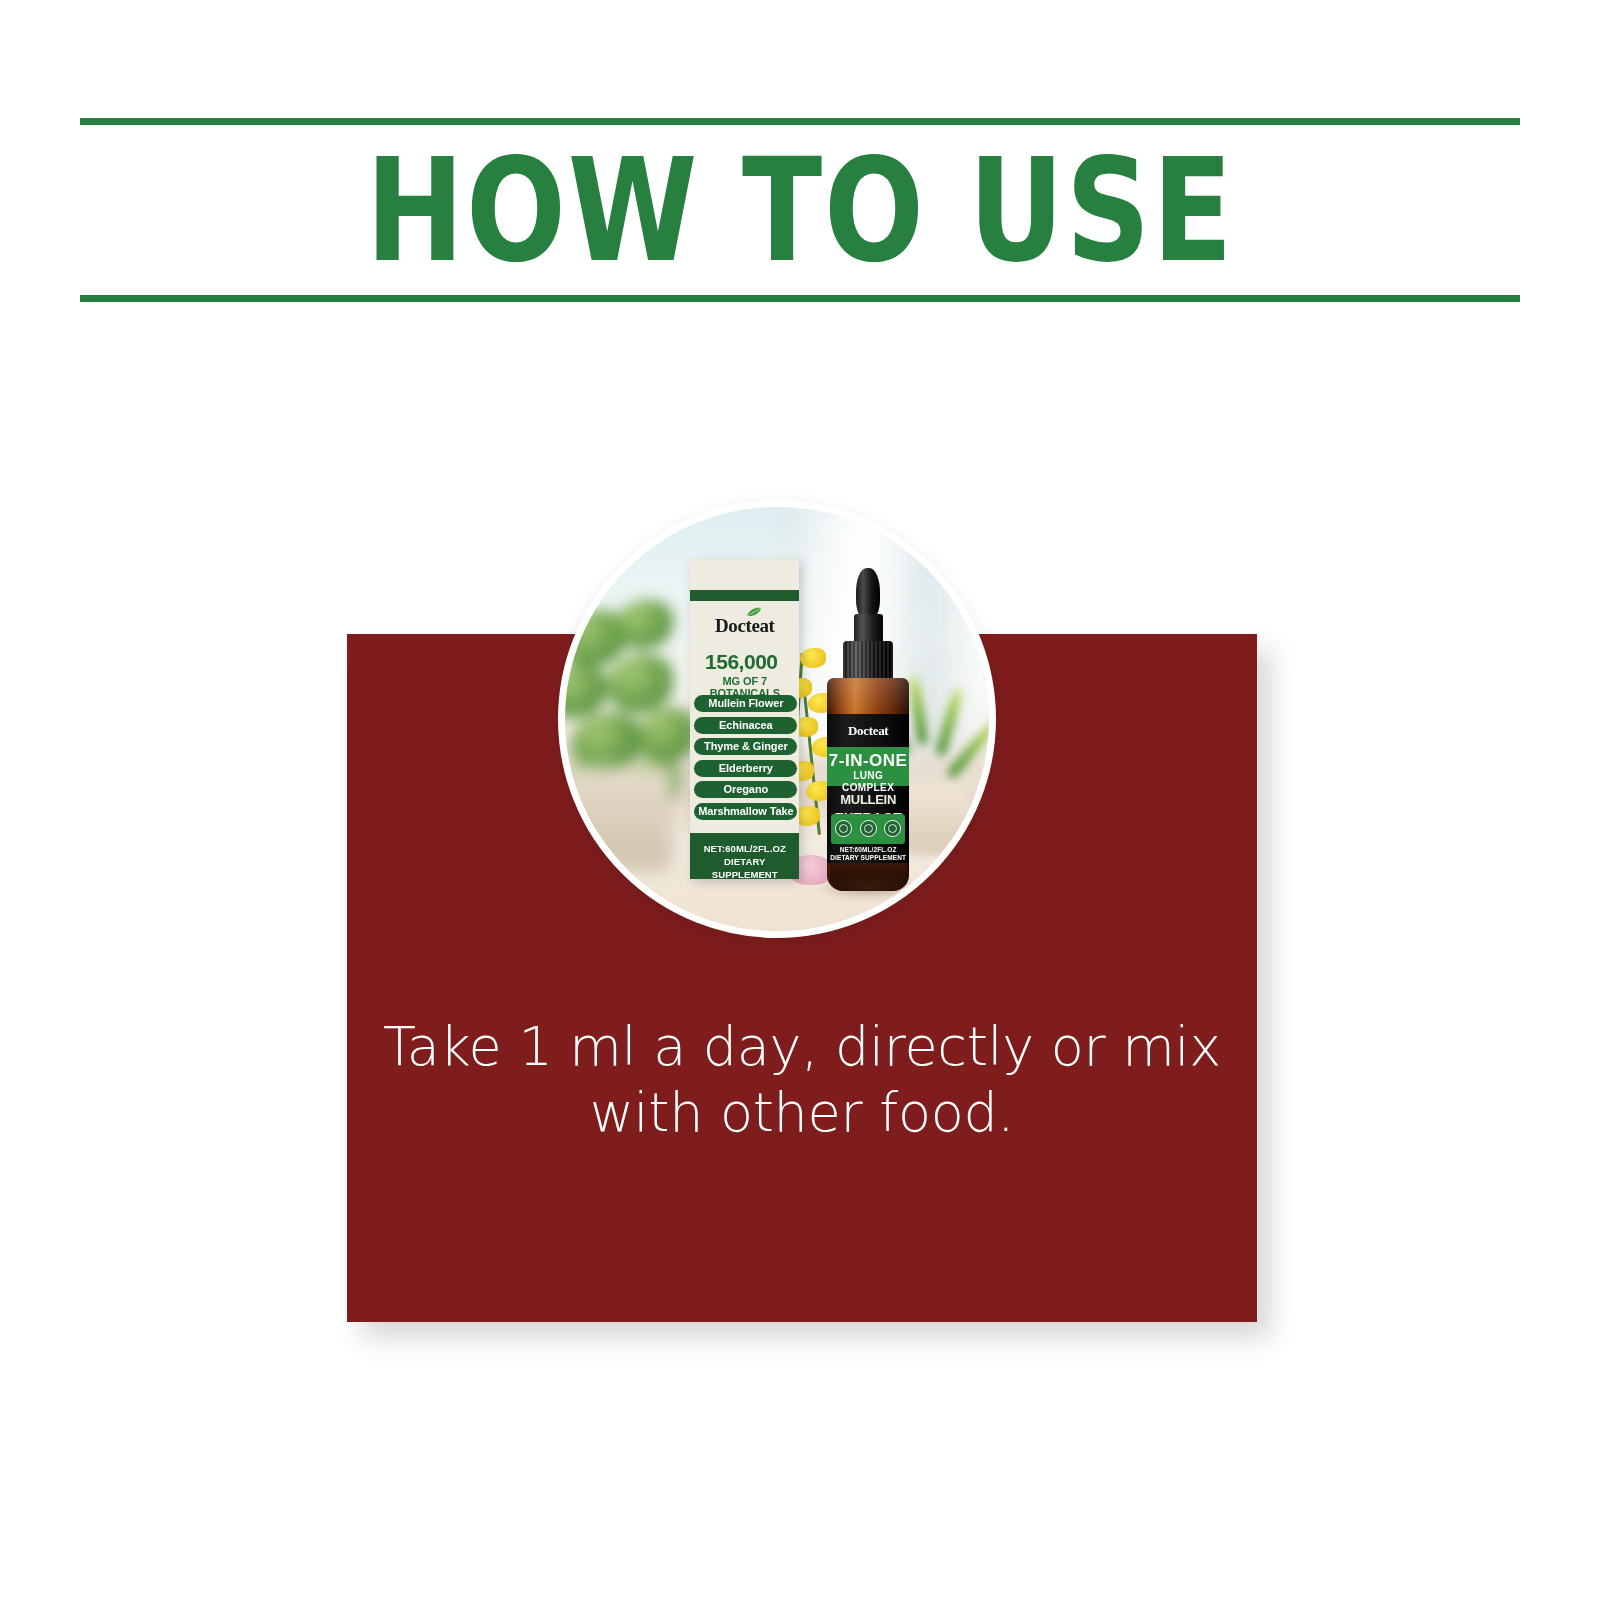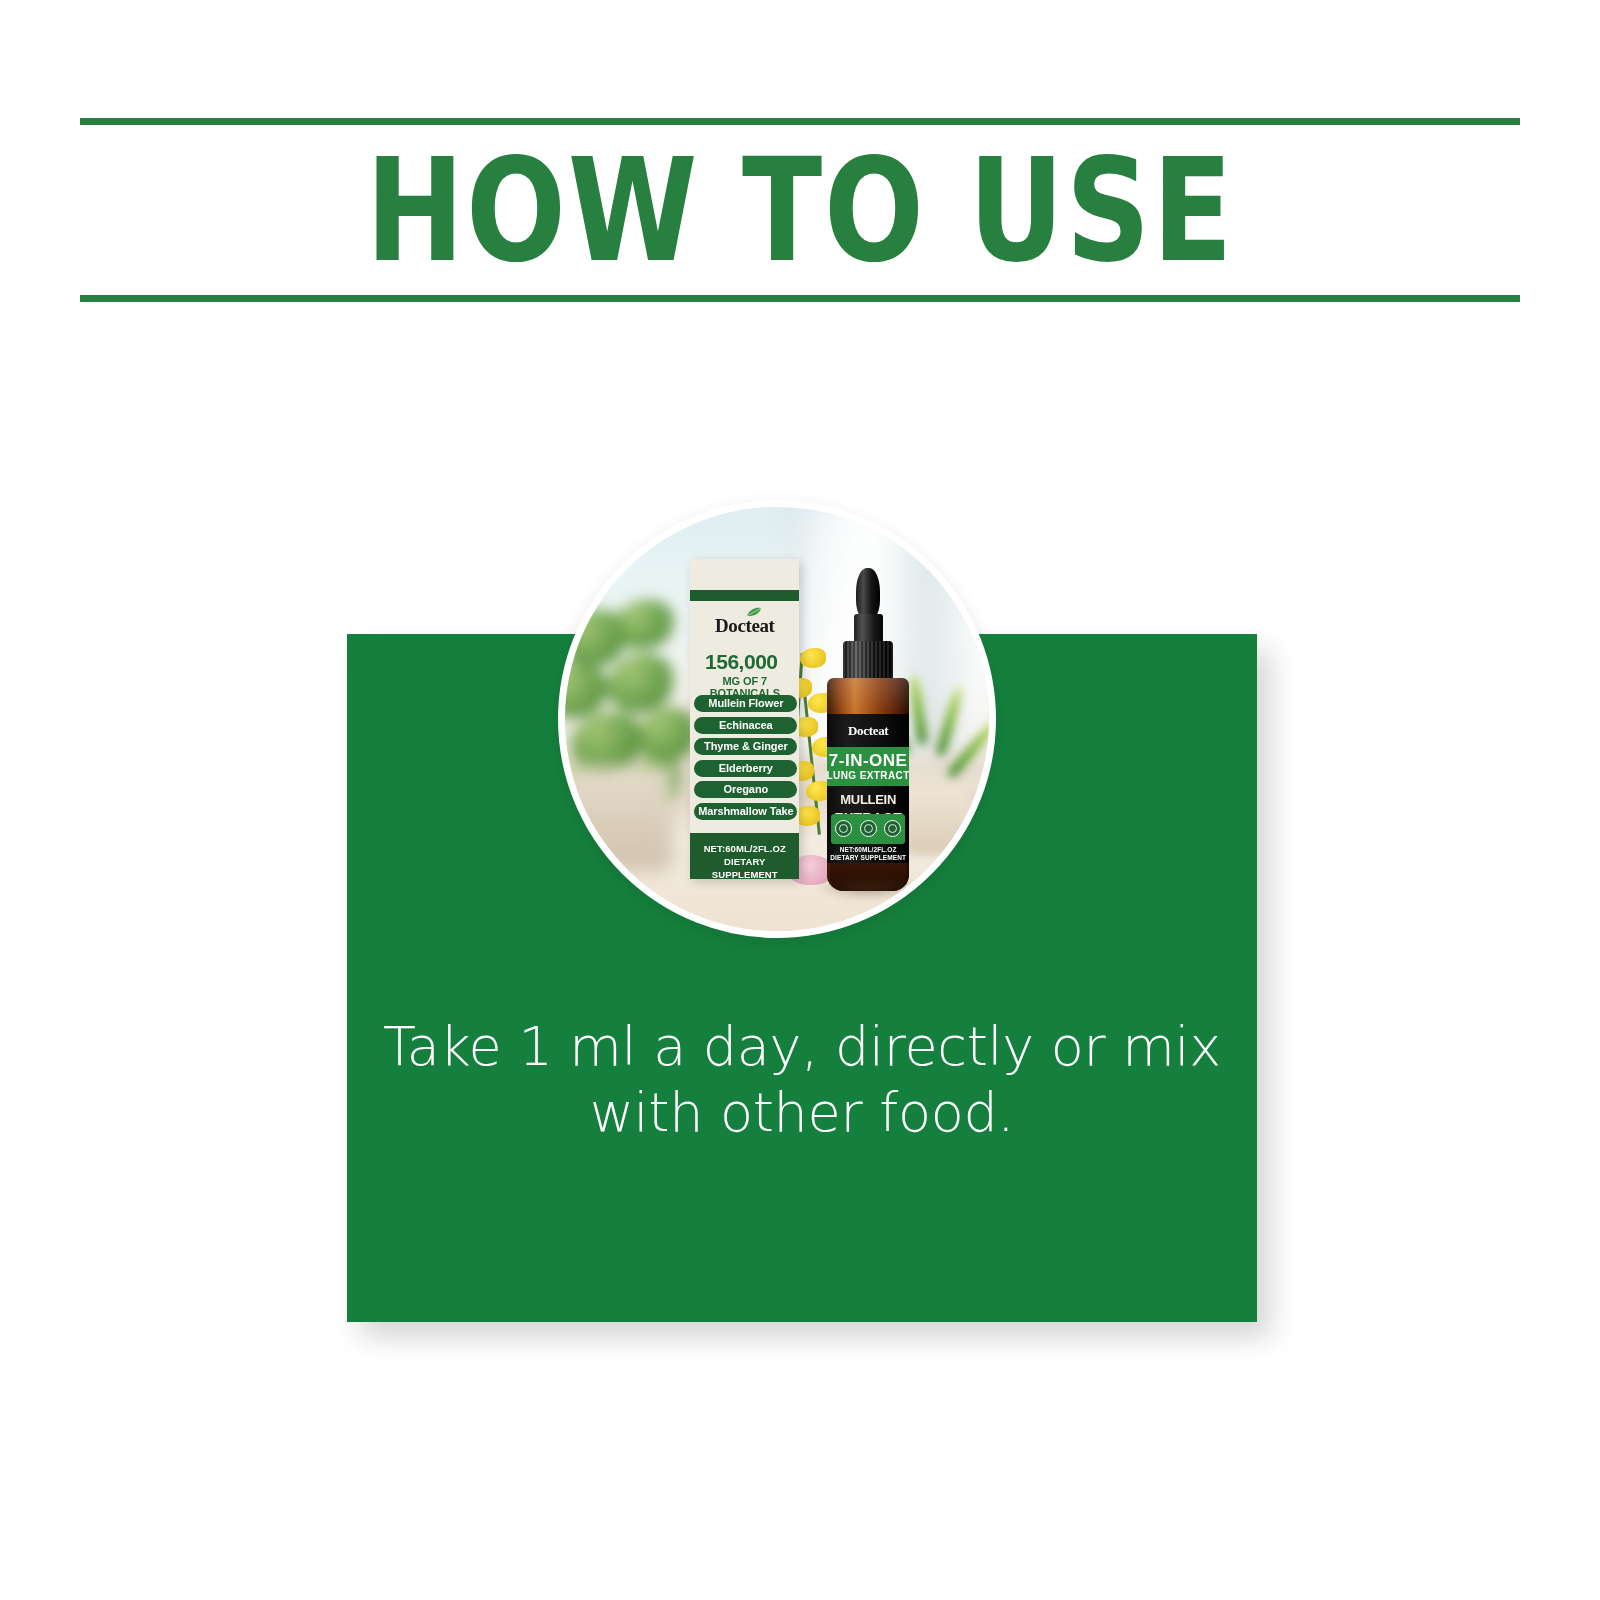--- a/index.html
+++ b/index.html
@@ -42,21 +42,21 @@
     user-select: none;
   }
 
   
   .card {
     position: absolute;
     left: 347px;
     top: 634px;
     width: 910px;
     height: 688px;
-    background: #15803d;
+    background: #7f1d1d;
     box-shadow: 14px 16px 26px rgba(0,0,0,0.16);
   }
   .card-caption {
     position: absolute;
     left: 0;
     right: 0;
     top: 380px;
     text-align: center;
     color: #ffffff;
     font-family: "DejaVu Sans", "Liberation Sans", sans-serif;
@@ -573,21 +573,21 @@
 
     <div class="bottle-glass">
       <div class="glass-shoulder"></div>
       <div class="liquid"></div>
 
       <div class="label">
         <div class="label-brand">Docteat</div>
 
         <div class="label-band">
           <div class="line1">7-IN-ONE</div>
-          <div class="line2">LUNG EXTRACT</div>
+          <div class="line2">LUNG COMPLEX</div>
         </div>
 
         <div class="label-main">
           <div class="mull">MULLEIN</div>
           <div class="extr">EXTRACT</div>
         </div>
 
         <div class="badges">
           <div class="badge"></div>
           <div class="badge"></div>

